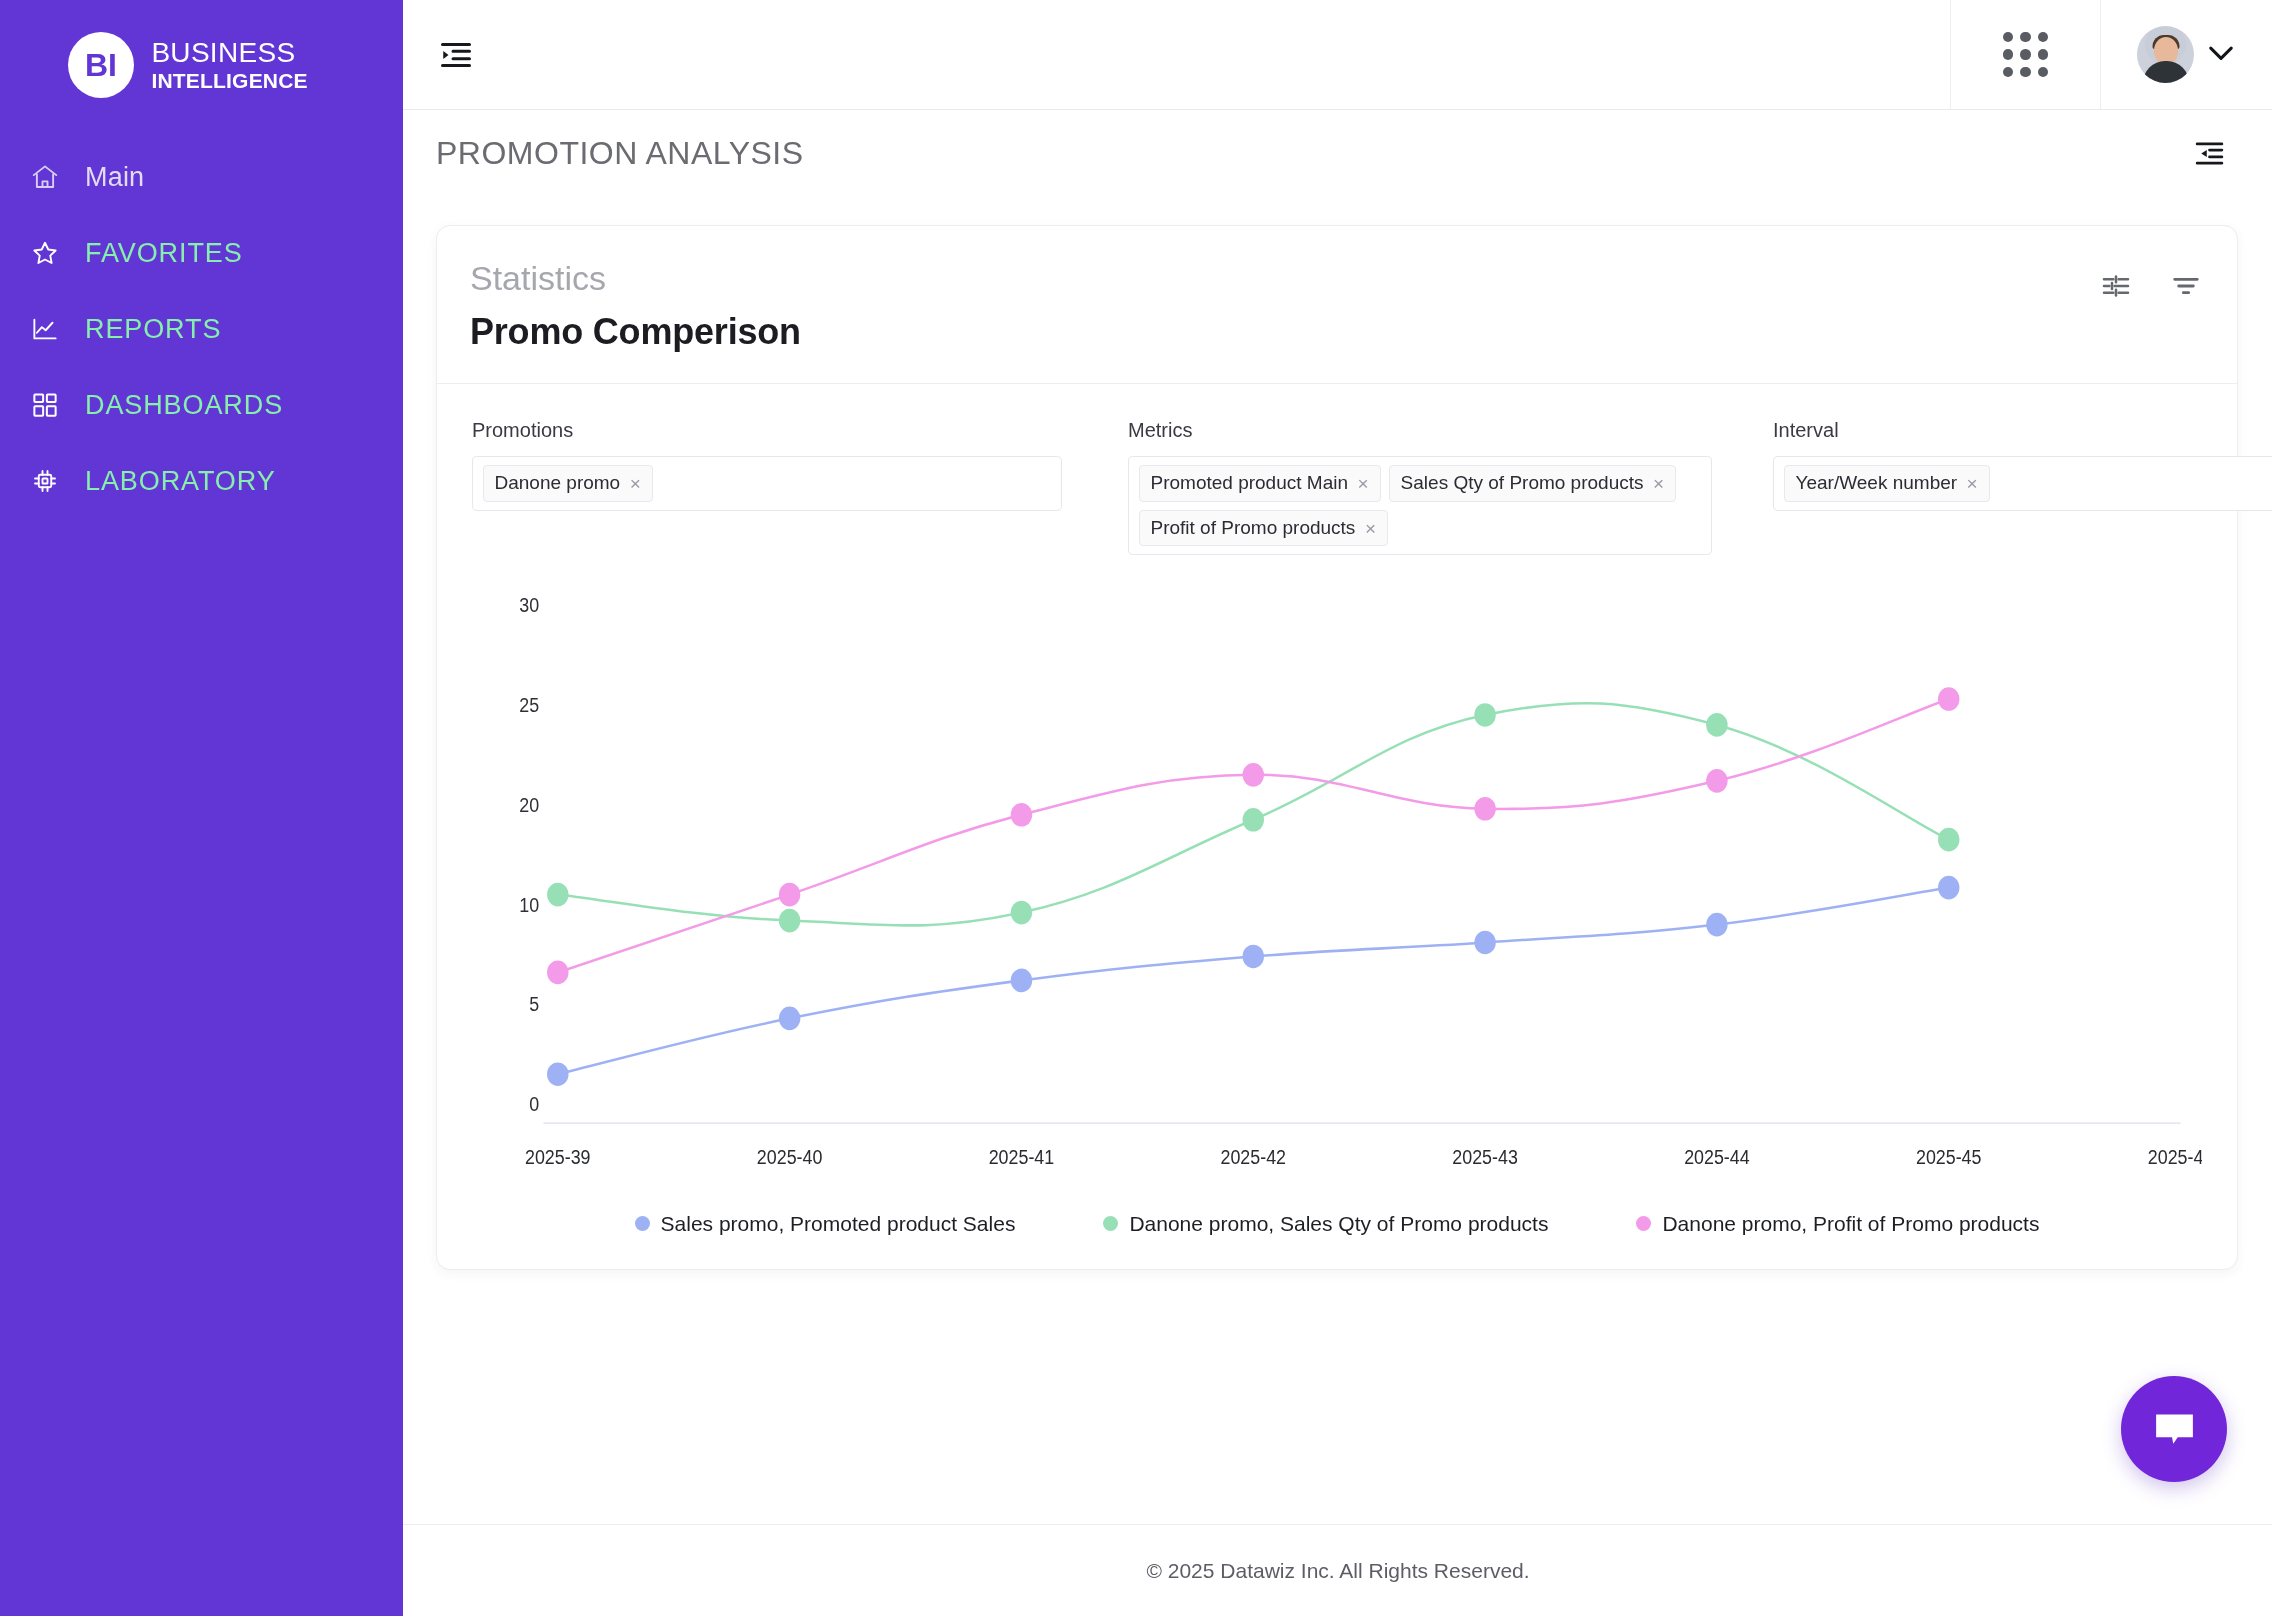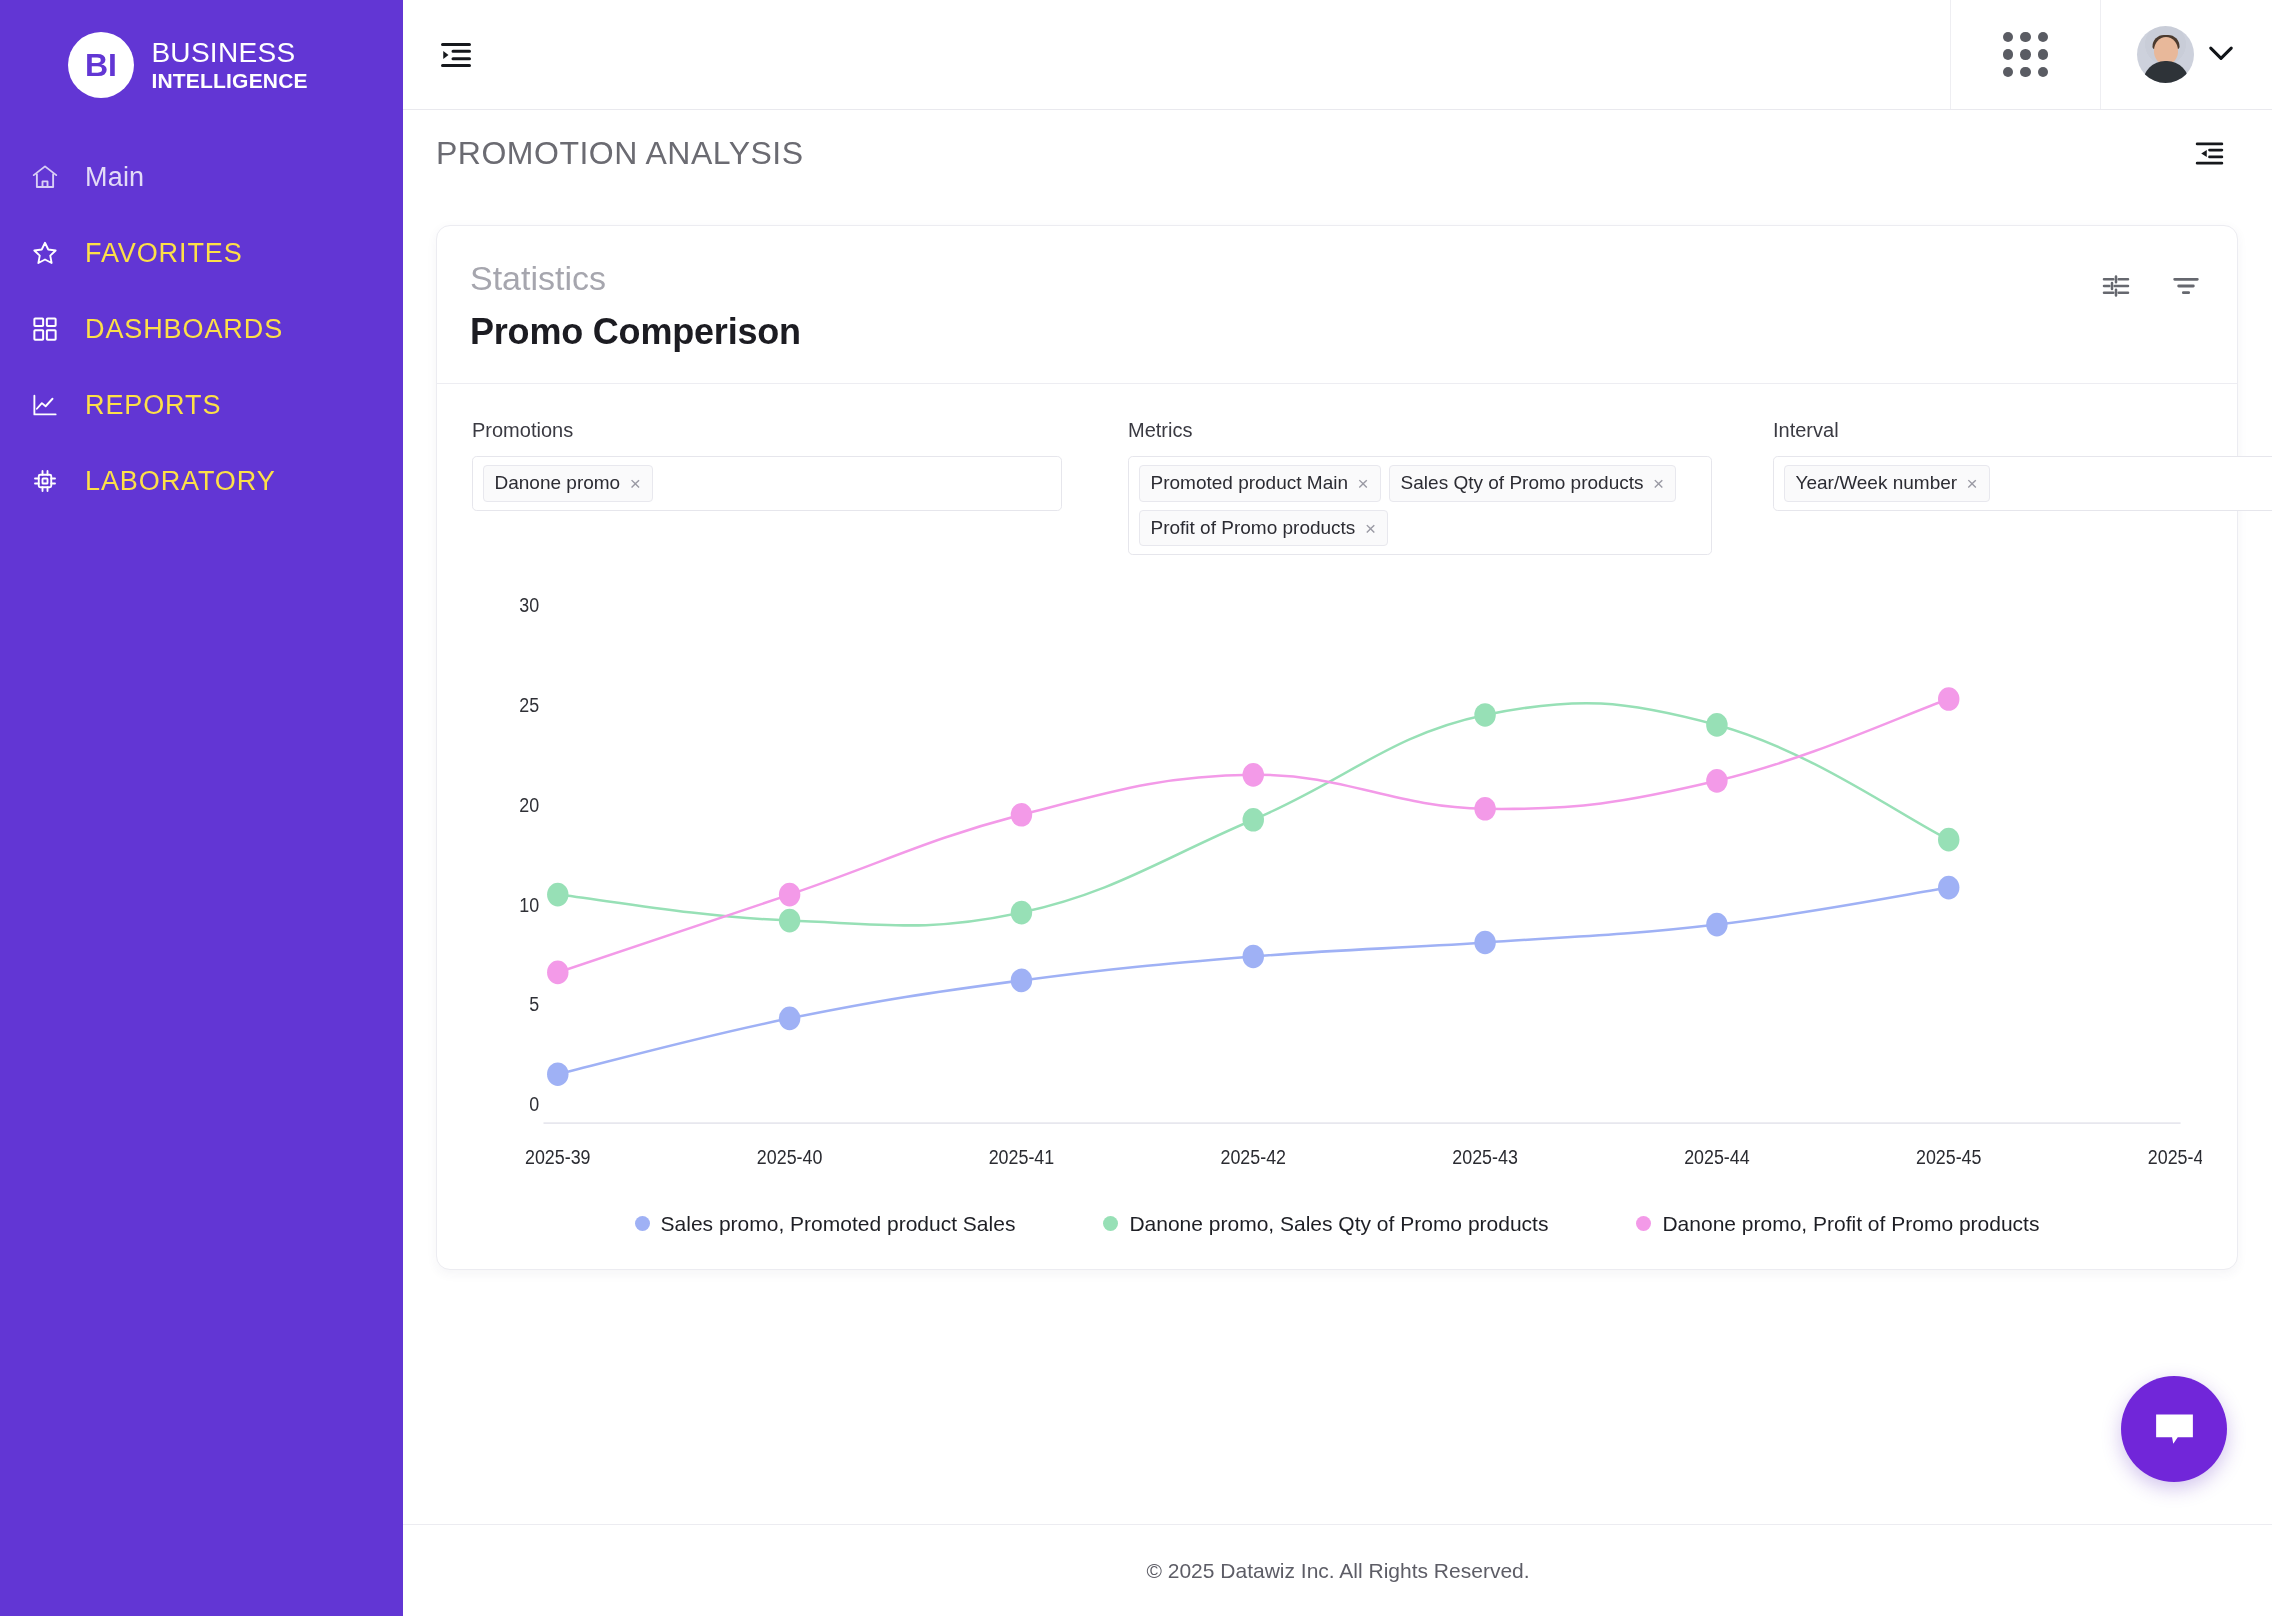--- a/index.html
+++ b/index.html
@@ -33,21 +33,21 @@
   .nav { margin-top: 41px; }
   .nav-item {
     display: flex; align-items: center; gap: 24px;
     padding: 0 0 0 28px; height: 76px;
     color: #e3dbf7;
     cursor: pointer;
   }
   .nav-item .ic { width: 33px; height: 33px; display: flex; align-items: center; justify-content: center; flex: 0 0 33px; }
   .nav-item .ic svg { width: 30px; height: 30px; display:block; }
   .nav-label { font-size: 27px; letter-spacing: 0.2px; white-space: nowrap; }
-  .nav-item.upper .nav-label { text-transform: uppercase; letter-spacing: 0.9px; color:#fde047; }
+  .nav-item.upper .nav-label { text-transform: uppercase; letter-spacing: 0.9px; color:#86efac; }
   .nav-item.upper .ic svg { stroke: #ffffff; }
 
   
   .main { flex: 1 1 auto; display: flex; flex-direction: column; min-width: 0; background: #fff; }
 
   .topbar {
     height: 110px; flex: 0 0 110px;
     display: flex; align-items: stretch;
     border-bottom: 1.6px solid #e9e9ee;
     background: #fff;
@@ -167,38 +167,38 @@
         <span class="ic">
           <svg viewBox="0 0 24 24" fill="none" stroke="#ffffff" stroke-width="1.5" stroke-linecap="round" stroke-linejoin="round">
               <path d="M12 3.8l2.6 5.4 5.9.8-4.3 4.1 1.1 5.9L12 17.2l-5.3 2.8 1.1-5.9L3.5 10l5.9-.8z"></path>
             </svg>
         </span>
         <span class="nav-label">FAVORITES</span>
       </div>
 
       <div class="nav-item upper">
         <span class="ic">
+          <svg viewBox="0 0 24 24" fill="none" stroke="#ffffff" stroke-width="1.5" stroke-linecap="round" stroke-linejoin="round">
+              <path d="M3.5 4.5v15h17"></path>
+              <path d="M5.5 15l4-4.5 3 2.5 5.5-6"></path>
+            </svg>
+        </span>
+        <span class="nav-label">REPORTS</span>
+      </div>
+
+      <div class="nav-item upper">
+        <span class="ic">
           <svg viewBox="0 0 24 24" fill="none" stroke="#ffffff" stroke-width="1.6">
               <rect x="3.5" y="3.5" width="7" height="6" rx=".6"></rect>
               <rect x="13.5" y="3.5" width="7" height="6" rx=".6"></rect>
               <rect x="3.5" y="13" width="7" height="7.5" rx=".6"></rect>
               <rect x="13.5" y="13" width="7" height="7.5" rx=".6"></rect>
             </svg>
         </span>
         <span class="nav-label">DASHBOARDS</span>
-      </div>
-
-      <div class="nav-item upper">
-        <span class="ic">
-          <svg viewBox="0 0 24 24" fill="none" stroke="#ffffff" stroke-width="1.5" stroke-linecap="round" stroke-linejoin="round">
-              <path d="M3.5 4.5v15h17"></path>
-              <path d="M5.5 15l4-4.5 3 2.5 5.5-6"></path>
-            </svg>
-        </span>
-        <span class="nav-label">REPORTS</span>
       </div>
 
       <div class="nav-item upper">
         <span class="ic">
           <svg viewBox="0 0 24 24" fill="none" stroke="#ffffff" stroke-width="1.5" stroke-linecap="round">
               <rect x="7" y="7" width="10" height="10" rx="1.2"></rect>
               <rect x="10" y="10" width="4" height="4" rx=".5"></rect>
               <path d="M10 4v3M14 4v3M10 17v3M14 17v3M4 10h3M4 14h3M17 10h3M17 14h3"></path>
             </svg>
         </span>

